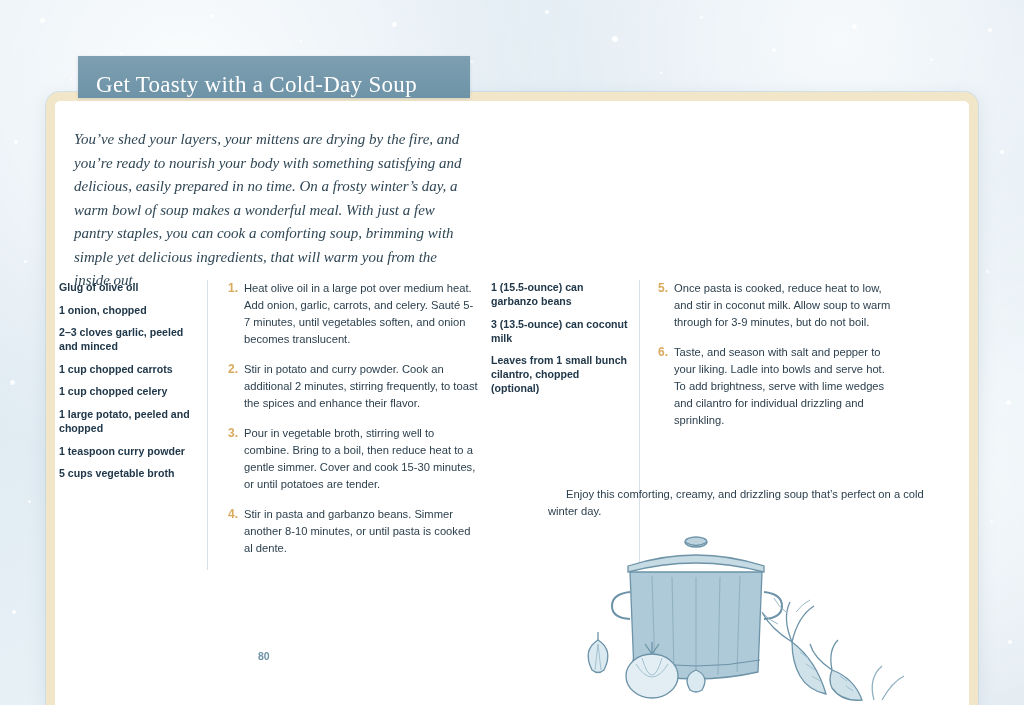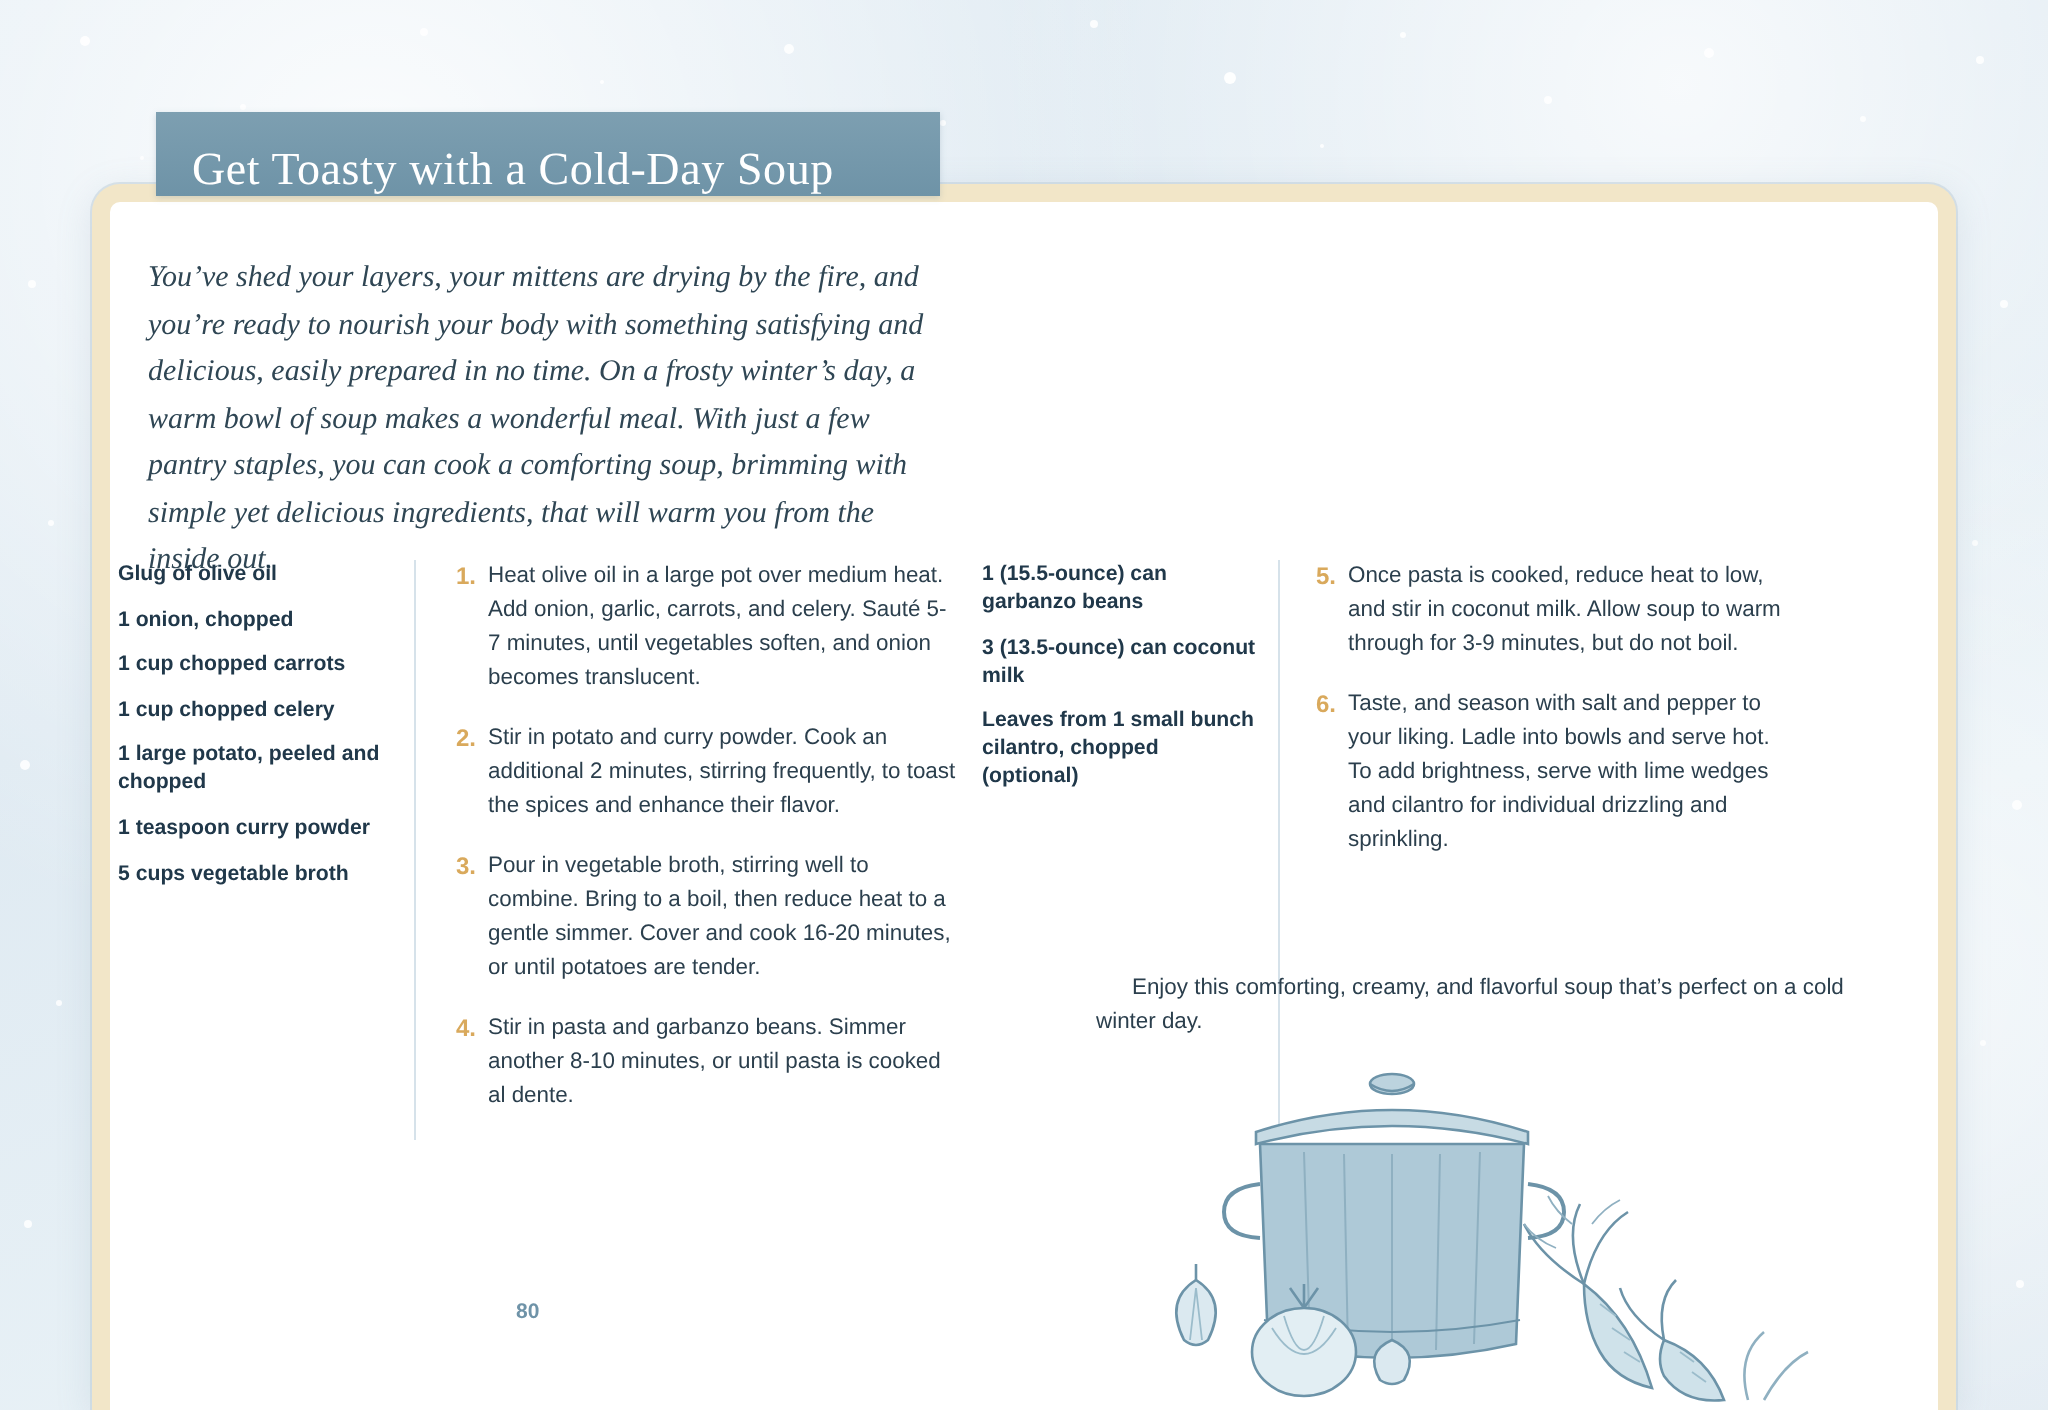--- a/index.html
+++ b/index.html
@@ -219,39 +219,40 @@
   <div id="banner-title">Get Toasty with a Cold-Day Soup</div>
 </div>
 
 <div id="intro">You’ve shed your layers, your mittens are drying by the fire, and you’re ready to nourish your body with something satisfying and delicious, easily prepared in no time. On a frosty winter’s day, a warm bowl of soup makes a wonderful meal. With just a few pantry staples, you can cook a comforting soup, brimming with simple yet delicious ingredients, that will warm you from the inside out.</div>
 
 <div id="columns">
 
   <div class="col-ing">
     <div class="ing-item">Glug of olive oil</div>
     <div class="ing-item">1 onion, chopped</div>
+    <div class="ing-item">2–3 cloves garlic, peeled and minced</div>
     <div class="ing-item">1 cup chopped carrots</div>
     <div class="ing-item">1 cup chopped celery</div>
     <div class="ing-item">1 large potato, peeled and chopped</div>
     <div class="ing-item">1 teaspoon curry powder</div>
     <div class="ing-item">5 cups vegetable broth</div>
   </div>
 
   <div class="col-steps">
     <div class="step">
       <div class="step-num">1.</div>
       <div class="step-text">Heat olive oil in a large pot over medium heat. Add onion, garlic, carrots, and celery. Sauté 5-7 minutes, until vegetables soften, and onion becomes translucent.</div>
     </div>
     <div class="step">
       <div class="step-num">2.</div>
       <div class="step-text">Stir in potato and curry powder. Cook an additional 2 minutes, stirring frequently, to toast the spices and enhance their flavor.</div>
     </div>
     <div class="step">
       <div class="step-num">3.</div>
-      <div class="step-text">Pour in vegetable broth, stirring well to combine. Bring to a boil, then reduce heat to a gentle simmer. Cover and cook 16-20 minutes, or until potatoes are tender.</div>
+      <div class="step-text">Pour in vegetable broth, stirring well to combine. Bring to a boil, then reduce heat to a gentle simmer. Cover and cook 15-30 minutes, or until potatoes are tender.</div>
     </div>
     <div class="step">
       <div class="step-num">4.</div>
       <div class="step-text">Stir in pasta and garbanzo beans. Simmer another 8-10 minutes, or until pasta is cooked al dente.</div>
     </div>
   </div>
 
   <div class="col-ing2">
     <div class="ing-item">1 (15.5-ounce) can garbanzo beans</div>
     <div class="ing-item">3 (13.5-ounce) can coconut milk</div>
@@ -264,21 +265,21 @@
       <div class="step-text">Once pasta is cooked, reduce heat to low, and stir in coconut milk. Allow soup to warm through for 3-9 minutes, but do not boil.</div>
     </div>
     <div class="step">
       <div class="step-num">6.</div>
       <div class="step-text">Taste, and season with salt and pepper to your liking. Ladle into bowls and serve hot. To add brightness, serve with lime wedges and cilantro for individual drizzling and sprinkling.</div>
     </div>
   </div>
 
 </div>
 
-<div id="closing">Enjoy this comforting, creamy, and flavorful soup that’s perfect on a cold winter day.</div>
+<div id="closing">Enjoy this comforting, creamy, and drizzling soup that’s perfect on a cold winter day.</div>
 
 <div id="page-num">80</div>
 
 <div id="illustration">
   <svg width="390" height="186" viewBox="0 0 390 186" xmlns="http://www.w3.org/2000/svg">
     <g fill="none" stroke="#7fa3b6" stroke-width="1.3">
 
       <ellipse cx="140" cy="22" rx="11" ry="5" fill="#bcd3de" stroke="#6c93a8"></ellipse>
       <path d="M129 22 q11 7 22 0" stroke="#6c93a8"></path>
 

